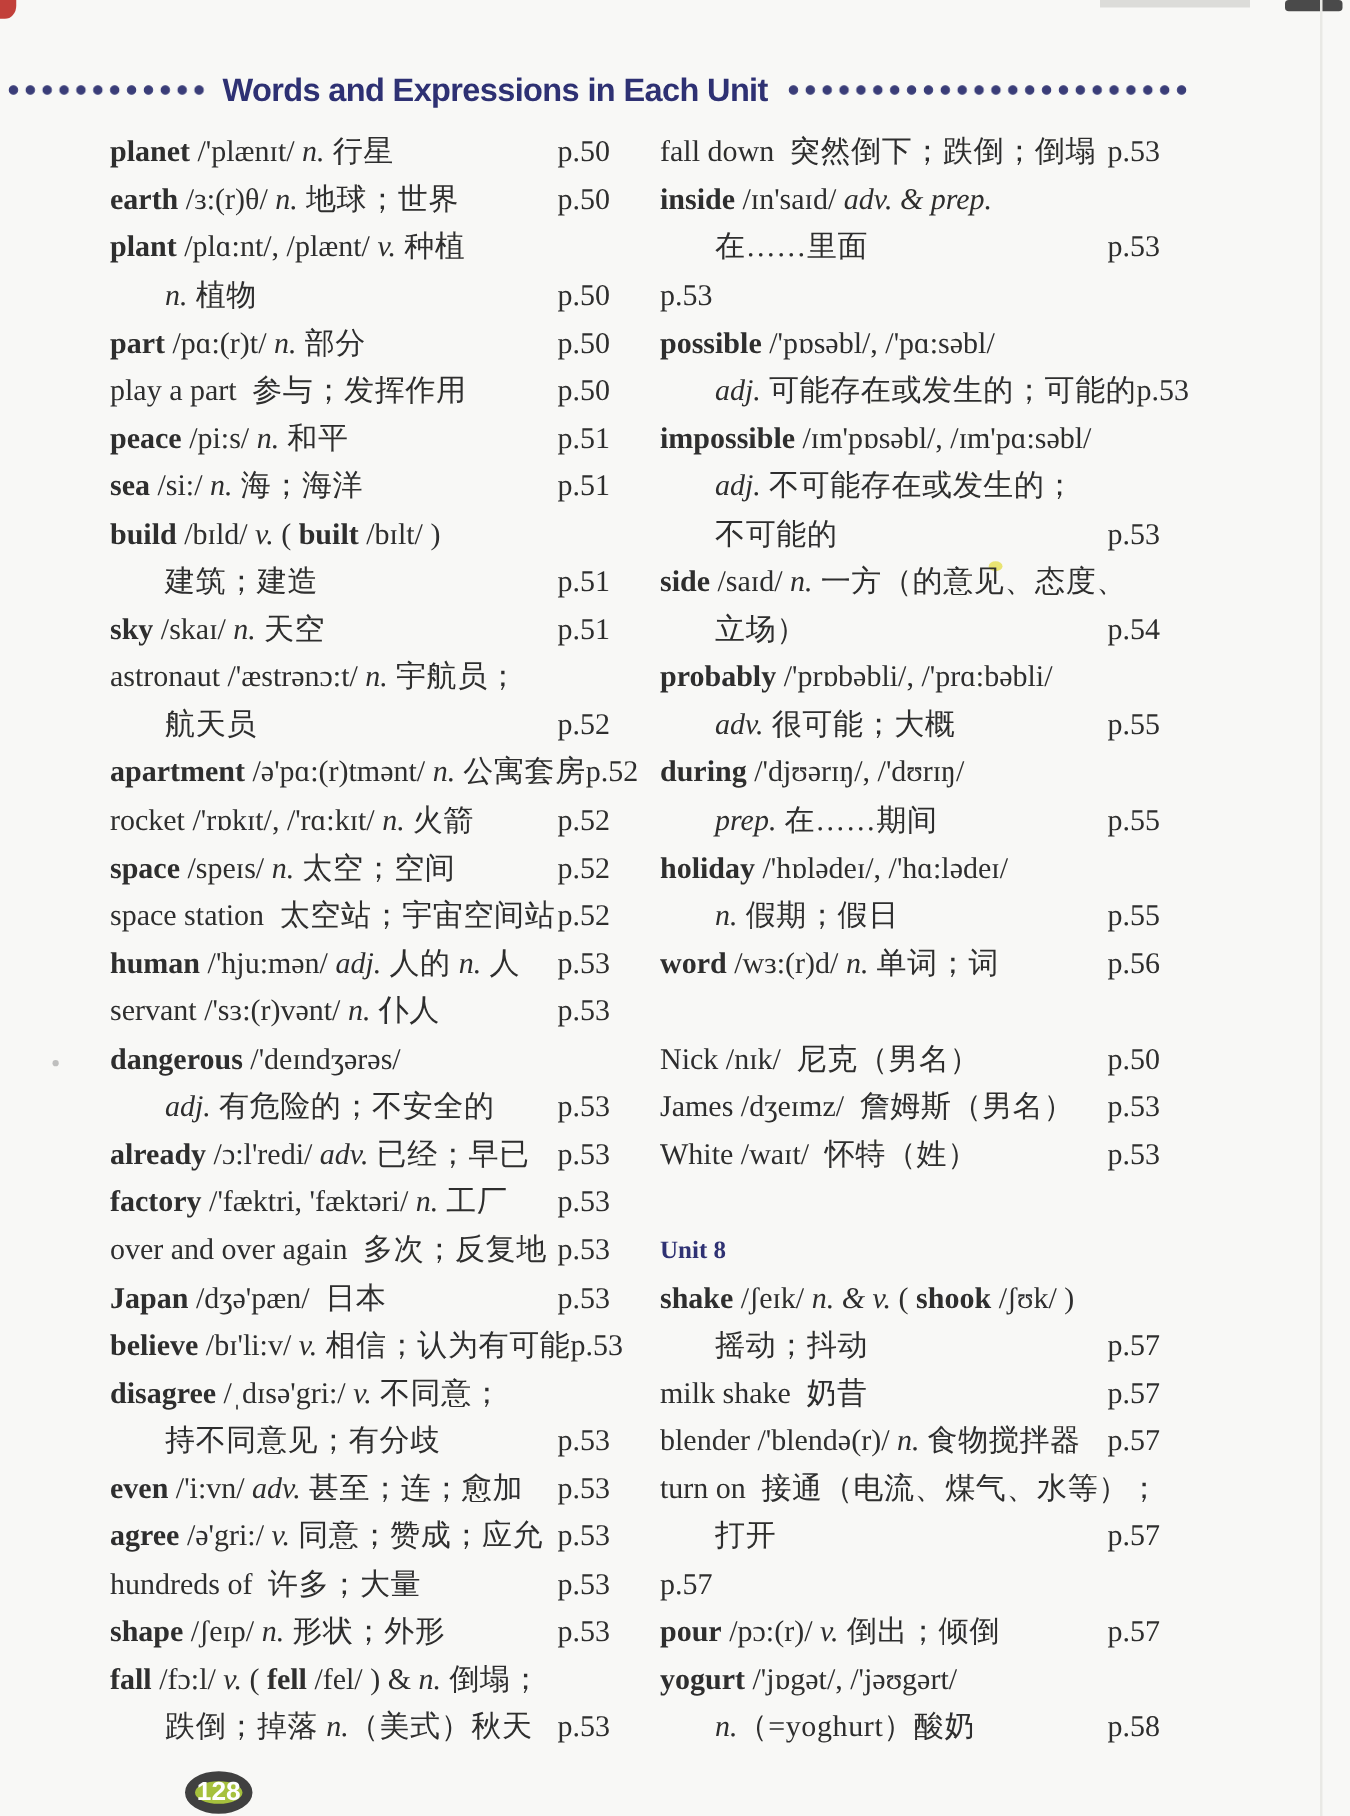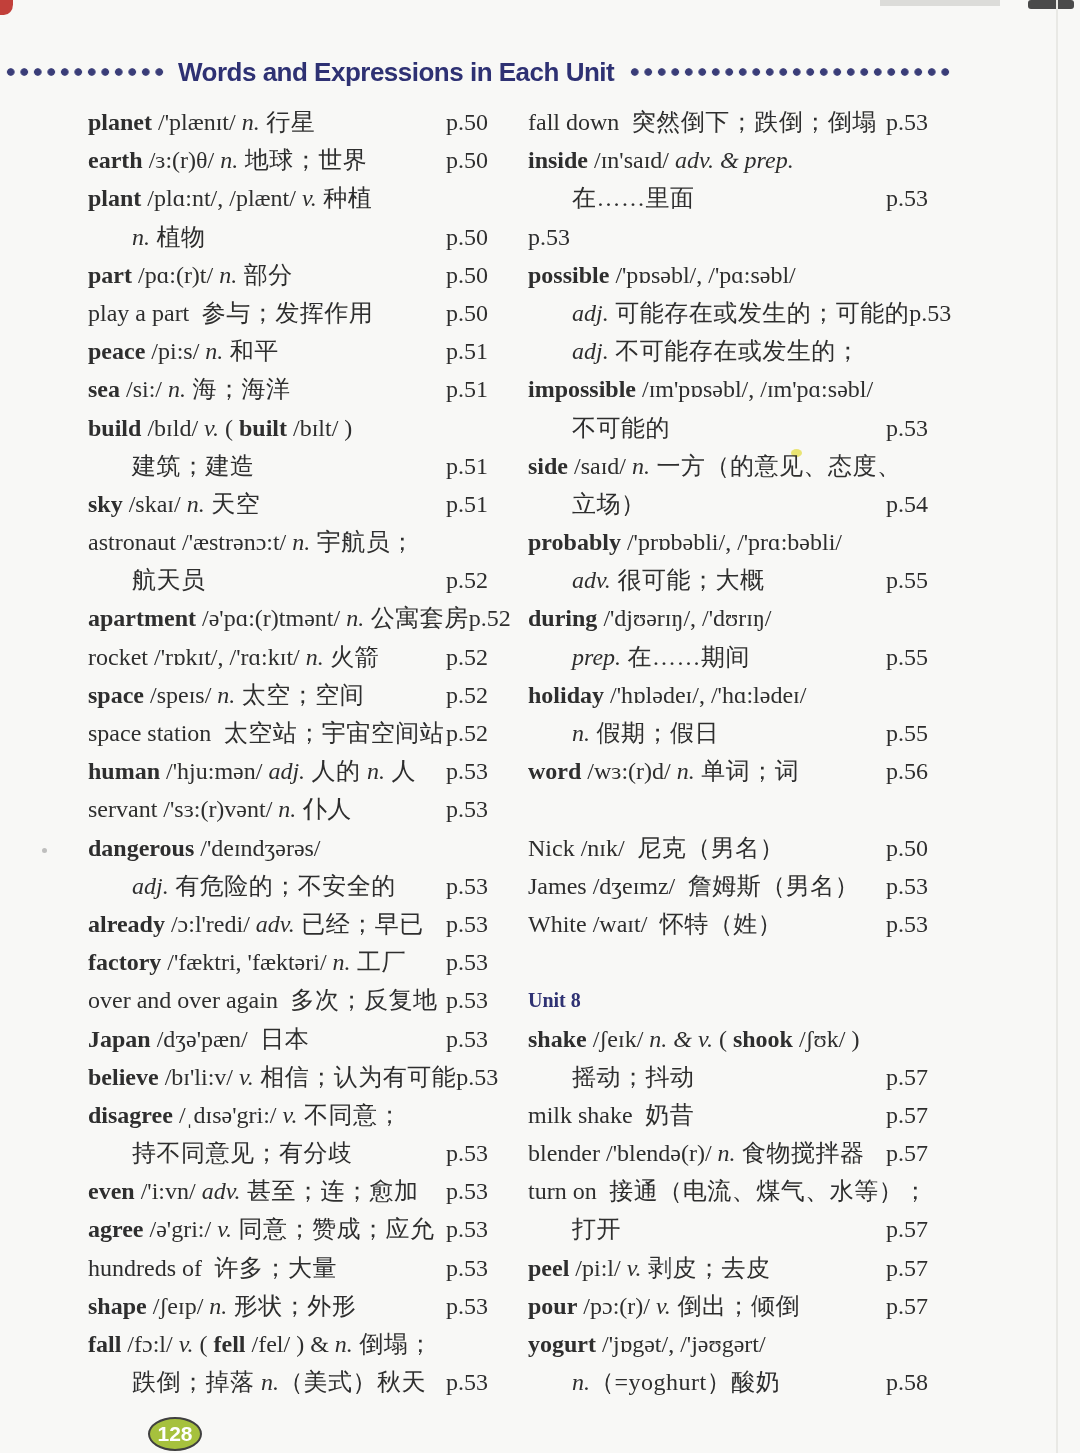--- a/index.html
+++ b/index.html
@@ -40,21 +40,21 @@
   .line .text{white-space:pre;flex:none;max-width:100%;}
   .line .page{flex:none;width:52px;text-align:left;font-size:24px;color:#2e2e2e;}
   .line.indent .text{padding-left:44px;}
   .line.unit .text{font-weight:700;color:#2f3273;font-size:20px;}
   .s-b{font-weight:700;}
   .s-i{font-style:italic;}
   .s-z{letter-spacing:0.5px;}
   
   .page-badge{
     position:absolute;left:148px;top:1417px;width:54px;height:34px;
-    background:#a6c13d;border:2px solid #404040;border-radius:50%;
+    background:#a6c13d;border:8px solid #404040;border-radius:50%;
     box-sizing:border-box;
     color:#ffffff;font-family:"Liberation Sans","DejaVu Sans",sans-serif;
     font-size:21px;font-weight:700;
     display:flex;align-items:center;justify-content:center;
   }
   
   .corner-mark{position:absolute;left:0;top:0;width:13px;height:15px;background:#c2403a;border-bottom-right-radius:70%;}
   .top-smudge{position:absolute;left:1028px;top:0;width:46px;height:9px;background:#4a4a4a;border-radius:3px;}
   .top-smudge-light{position:absolute;left:880px;top:0;width:120px;height:6px;background:#dcdcd9;}
   .page-edge{position:absolute;left:1056px;top:0;width:2px;height:1453px;background:#e9e9e5;}
@@ -232,26 +232,26 @@
       <span class="page">p.53</span>
     </div>
     <div class="line">
       <span class="text"><span class="s-b">possible</span><span class="s-r"> /'pɒsəbl/, /'pɑ:səbl/</span></span>
       <span class="page"></span>
     </div>
     <div class="line indent">
       <span class="text"><span class="s-i">adj.</span><span class="s-z"> 可能存在或发生的；可能的</span></span>
       <span class="page">p.53</span>
     </div>
+    <div class="line">
+      <span class="text"><span class="s-b">impossible</span><span class="s-r"> /ɪm'pɒsəbl/, /ɪm'pɑ:səbl/</span></span>
+      <span class="page"></span>
+    </div>
     <div class="line indent">
       <span class="text"><span class="s-i">adj.</span><span class="s-z"> 不可能存在或发生的；</span></span>
-      <span class="page"></span>
-    </div>
-    <div class="line">
-      <span class="text"><span class="s-b">impossible</span><span class="s-r"> /ɪm'pɒsəbl/, /ɪm'pɑ:səbl/</span></span>
       <span class="page"></span>
     </div>
     <div class="line indent">
       <span class="text"><span class="s-z">不可能的</span></span>
       <span class="page">p.53</span>
     </div>
     <div class="line">
       <span class="text"><span class="s-b">side</span><span class="s-r"> /saɪd/ </span><span class="s-i">n.</span><span class="s-z"> 一方（的意见、态度、</span></span>
       <span class="page"></span>
     </div>
@@ -329,21 +329,20 @@
     </div>
     <div class="line">
       <span class="text"><span class="s-r">turn on </span><span class="s-z"> 接通（电流、煤气、水等）；</span></span>
       <span class="page"></span>
     </div>
     <div class="line indent">
       <span class="text"><span class="s-z">打开</span></span>
       <span class="page">p.57</span>
     </div>
     <div class="line">
-      <span class="text"><span class="s-b">peel</span><span class="s-r"> /pi:l/ </span><span class="s-i">v.</span><span class="s-z"> 剥皮；去皮</span></span>
       <span class="page">p.57</span>
     </div>
     <div class="line">
       <span class="text"><span class="s-b">pour</span><span class="s-r"> /pɔ:(r)/ </span><span class="s-i">v.</span><span class="s-z"> 倒出；倾倒</span></span>
       <span class="page">p.57</span>
     </div>
     <div class="line">
       <span class="text"><span class="s-b">yogurt</span><span class="s-r"> /'jɒgət/, /'jəʊgərt/</span></span>
       <span class="page"></span>
     </div>

